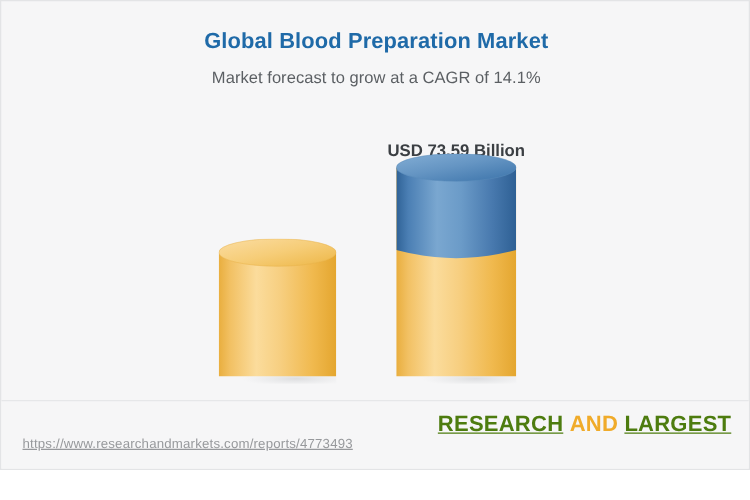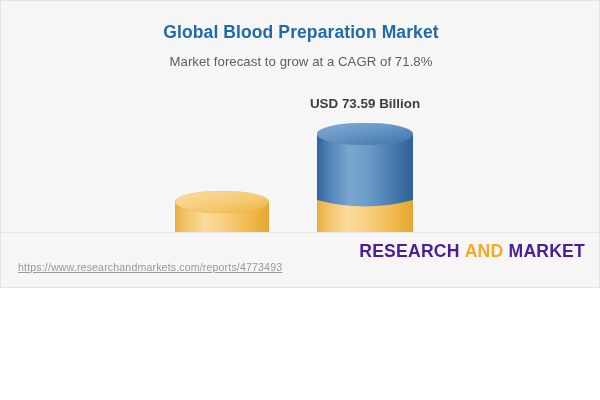--- a/index.html
+++ b/index.html
@@ -7,21 +7,21 @@
     margin: 0;
     padding: 0;
     background: #ffffff;
   }
   body {
     font-family: "Liberation Sans", sans-serif;
   }
   .card {
     position: relative;
     width: 600px;
-    height: 288px;
+    height: 376px;
     box-sizing: border-box;
     background: #f6f6f7;
     border: 1px solid #e3e4e6;
     overflow: hidden;
   }
 
   
   .header {
     position: absolute;
     top: 0;
@@ -64,21 +64,21 @@
     white-space: nowrap;
     text-align: center;
   }
   .value-label.v2022 {
     left: 131px;
     top: 160px;
     width: 180px;
   }
   .value-label.v2030 {
     left: 274px;
-    top: 95px;
+    top: 112px;
     width: 180px;
   }
 
   
   .cat-label {
     position: absolute;
     top: 318px;
     font-size: 13.2px;
     color: #14532d;
     text-align: center;
@@ -130,39 +130,39 @@
     top: 9px;
     text-align: right;
   }
   .logo-main {
     font-size: 17.6px;
     font-weight: bold;
     letter-spacing: 0.2px;
     line-height: 1.05;
     white-space: nowrap;
   }
-  .logo-research, .logo-markets { color: #4c1d95; }
+  .logo-research, .logo-markets { color: #4d7c0f; text-decoration: underline; }
   .logo-and { color: #f0ab2a; margin-top: 48px; }
   .logo-tagline {
     margin-top: 3px;
     font-size: 7.3px;
     font-weight: bold;
     color: #1b4f82;
     letter-spacing: 0.42px;
     white-space: nowrap;
   }
 </style>
 </head>
 <body>
 
 <div class="card">
 
   <div class="header">
     <h1 class="chart-title">Global Blood Preparation Market</h1>
-    <p class="chart-subtitle">Market forecast to grow at a CAGR of 71.8%</p>
+    <p class="chart-subtitle">Market forecast to grow at a CAGR of 14.1%</p>
   </div>
 
   <div class="plot">
 
 
     <div class="value-label v2030">USD 73.59 Billion</div>
 
     <div class="cyl cyl-2022">
       <svg width="94" height="116" viewBox="0 0 94 116">
         <defs>
@@ -239,18 +239,18 @@
     </div>
 
     <div class="cat-label c2022">2022</div>
   </div>
 
   <div class="footer">
     <a class="footer-url" href="#">https://www.researchandmarkets.com/reports/4773493</a>
 
     <div class="logo">
       <div class="logo-main">
-        <span class="logo-research">RESEARCH</span><span>&nbsp;</span><span class="logo-and">AND</span><span>&nbsp;</span><span class="logo-markets">MARKET</span>
+        <span class="logo-research">RESEARCH</span><span>&nbsp;</span><span class="logo-and">AND</span><span>&nbsp;</span><span class="logo-markets">LARGEST</span>
       </div>
     </div>
   </div>
 
 </div>
 
 </body></html>

